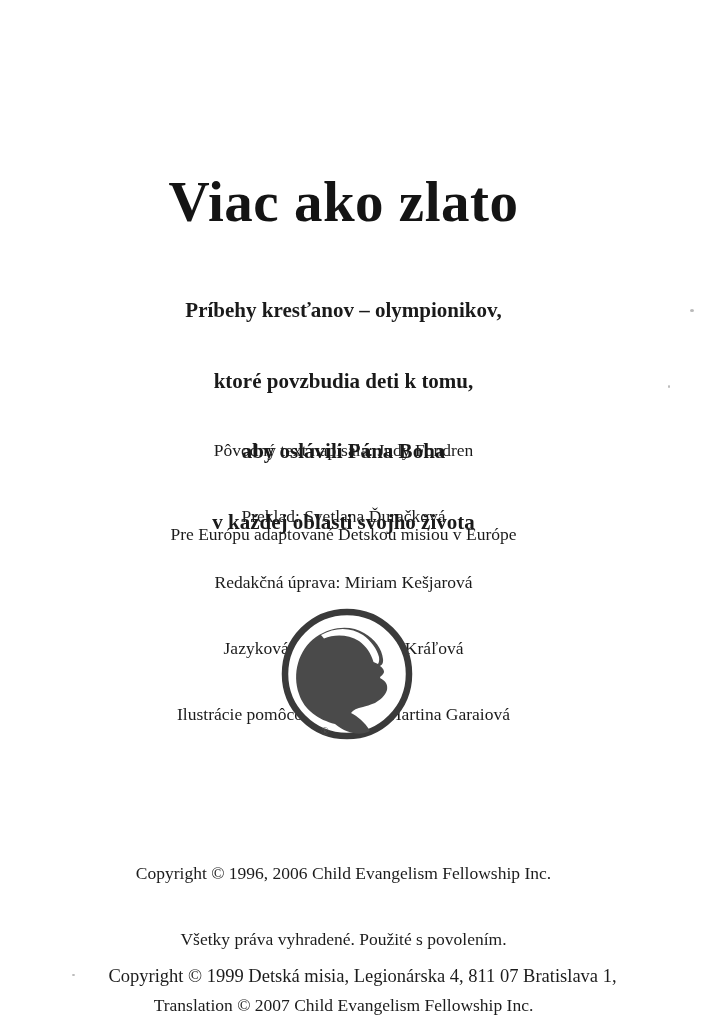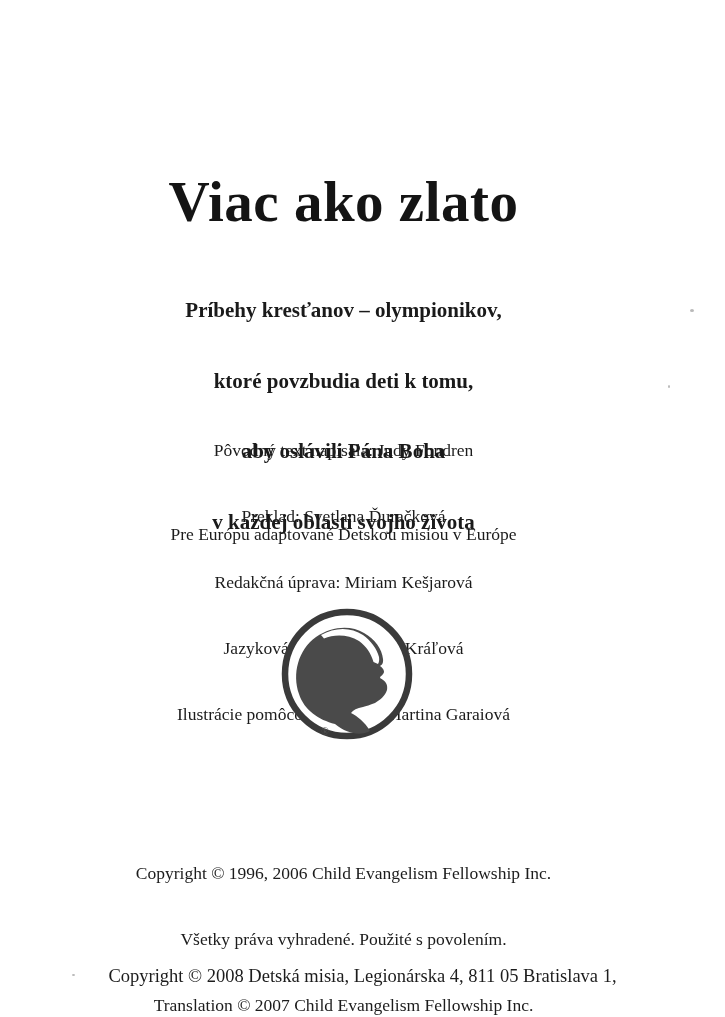--- a/index.html
+++ b/index.html
@@ -135,20 +135,20 @@
   </div>
 
   <div class="center shift copyright-primary">
     <div>Copyright © 1996, 2006 Child Evangelism Fellowship Inc.</div>
     <div>Všetky práva vyhradené. Použité s povolením.</div>
     <div>Translation © 2007 Child Evangelism Fellowship Inc.</div>
     
   </div>
 
   <div class="center copyright-publisher">
-    <div>Copyright © 2008 Detská misia, Legionárska 4, 811 05 Bratislava 1,</div>
+    <div>Copyright © 1999 Detská misia, Legionárska 4, 811 07 Bratislava 1,</div>
     
   </div>
 
   <div class="speck" style="left:690px; top:309px; width:4px; height:3px;"></div>
   <div class="speck" style="left:668px; top:385px; width:2px; height:3px;"></div>
   <div class="speck" style="left:72px; top:974px; width:3px; height:2px;"></div>
 </div>
 
 </body></html>

